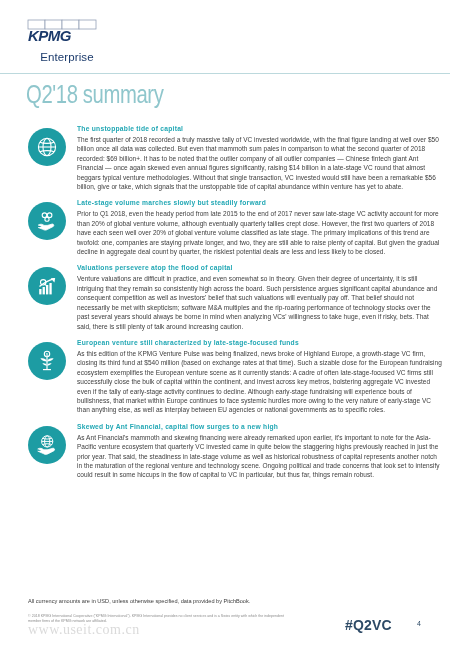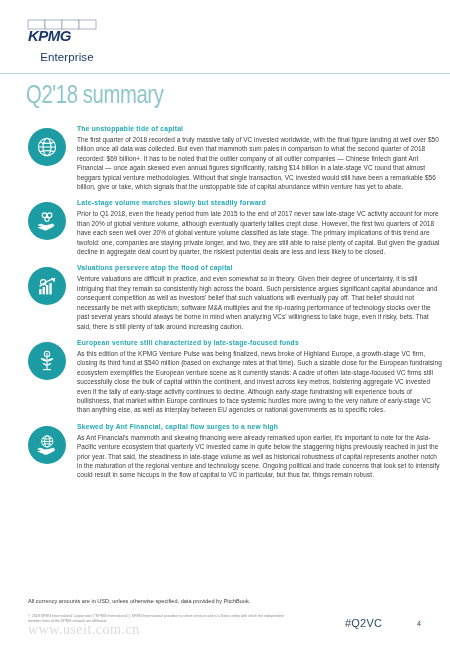--- a/index.html
+++ b/index.html
@@ -71,21 +71,21 @@
   .watermark{
     position:absolute;left:10px;top:622px;
     font-family:"Liberation Serif", serif;
     font-size:14px;color:rgba(150,150,150,0.35);
     letter-spacing:0.5px;
     white-space:nowrap;
     margin-left:18px;
   }
   .hashtag{
     position:absolute;left:345px;top:617px;
-    font-size:11px;font-weight:normal;color:#2d4a66;
+    font-size:14px;font-weight:bold;color:#2d4a66;
     letter-spacing:0.2px;
     text-align:center;
   }
   .pagenum{
     position:absolute;left:417px;top:620px;
     font-size:7px;color:#2d4a66;
   }
 </style>
 </head>
 <body>

